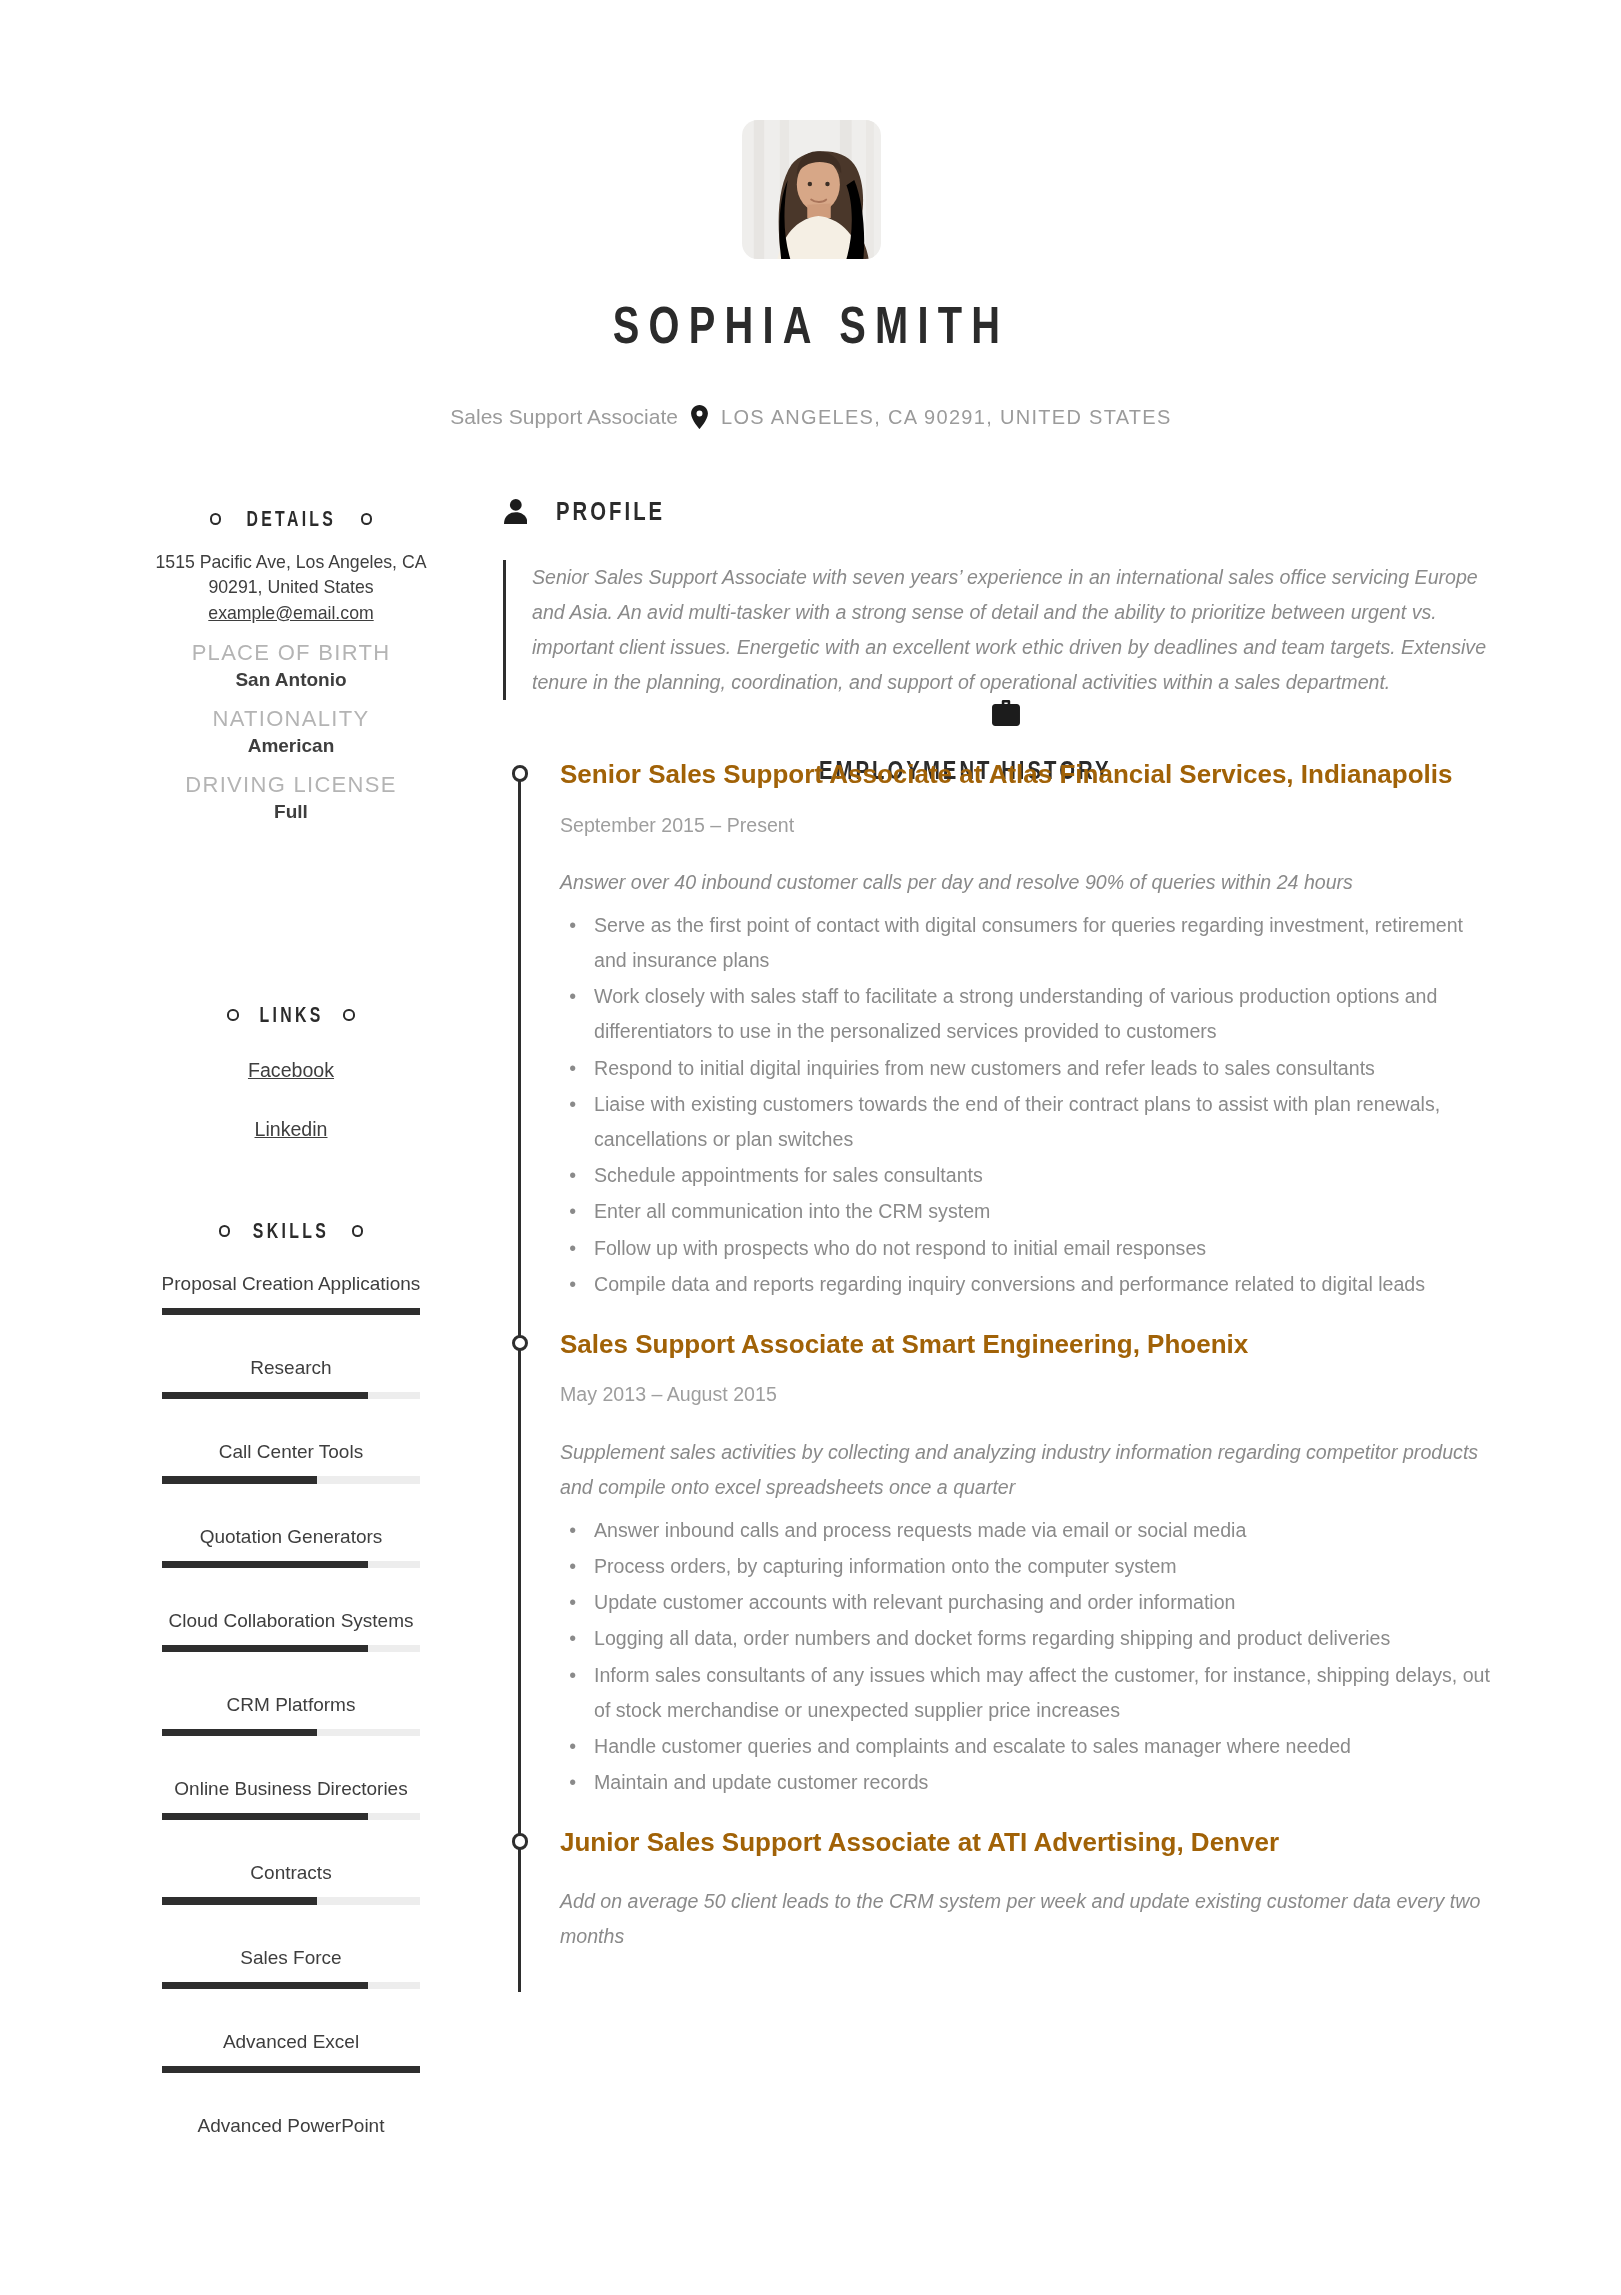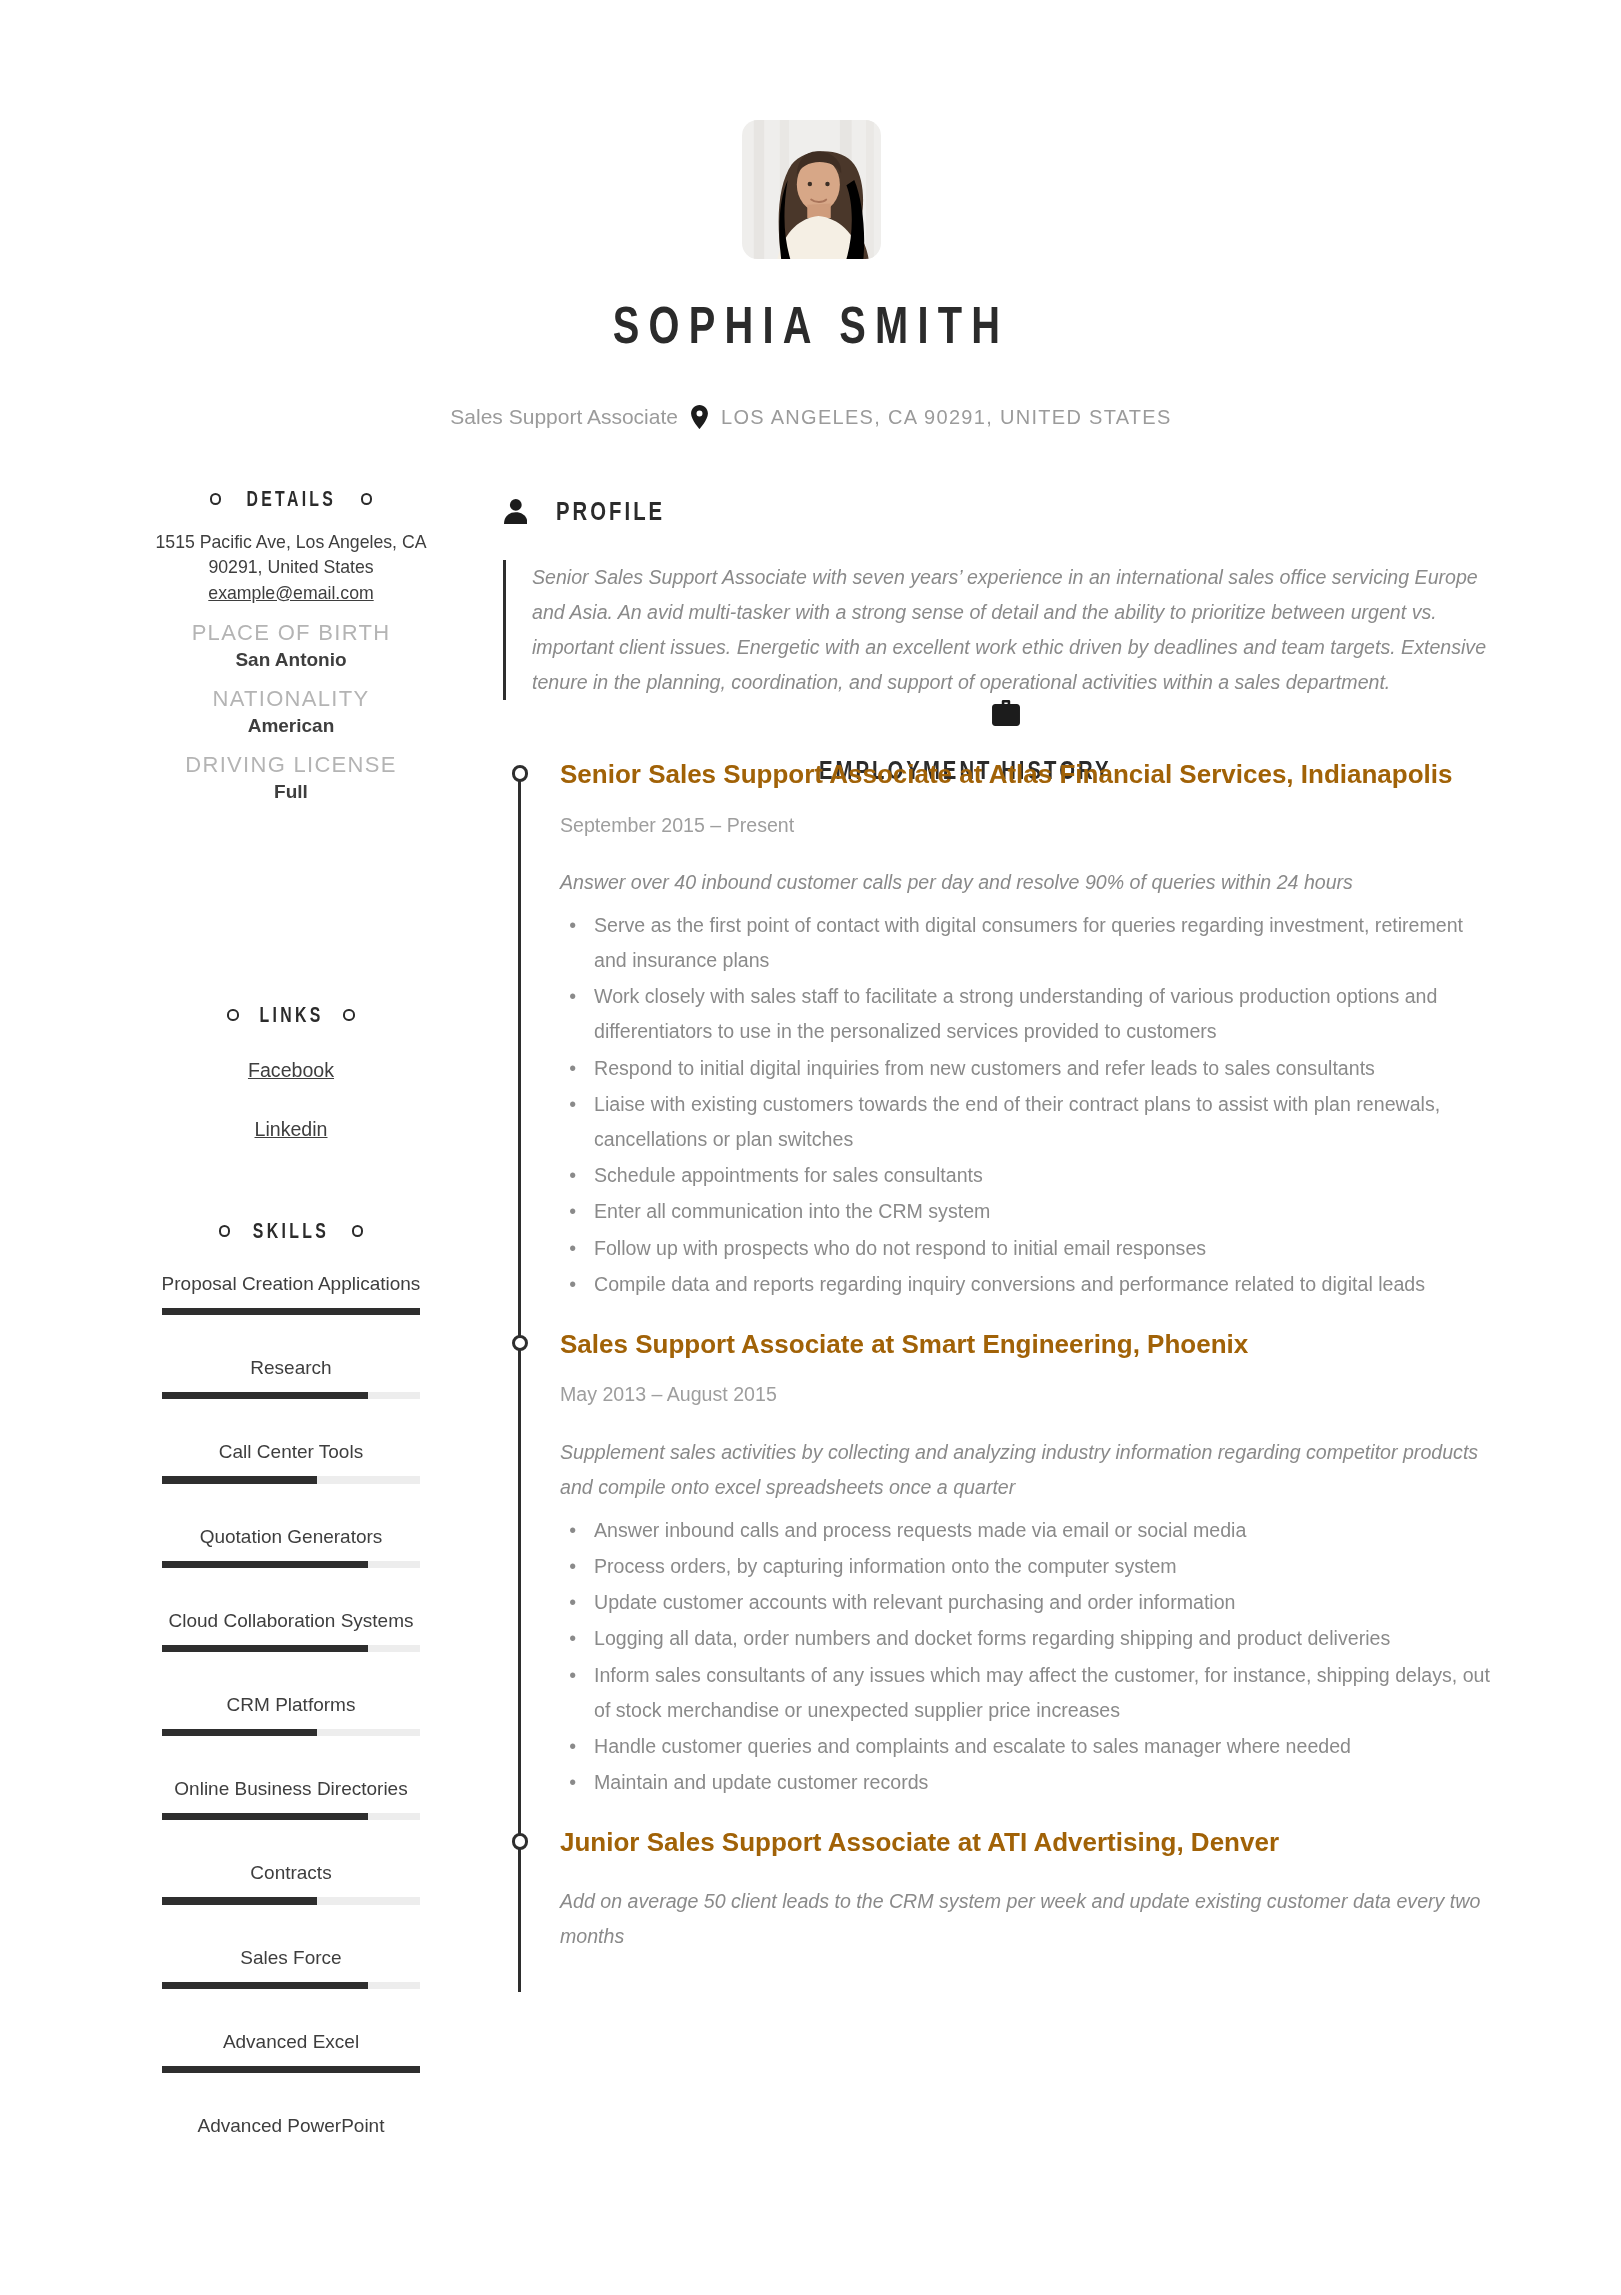--- a/index.html
+++ b/index.html
@@ -20,21 +20,21 @@
   }
   .subtitle{
     position:absolute;left:0;top:405px;width:100%;
     display:flex;justify-content:center;align-items:center;gap:13px;
   }
   .subtitle .role{font-size:21px;color:#9b9b9b;}
   .subtitle .pin{display:inline-flex;align-items:center;}
   .subtitle .loc{font-size:20px;color:#9b9b9b;letter-spacing:1.3px;}
   
   .side-section{position:absolute;left:147px;width:288px;text-align:center;}
-  .sec-details{top:484px;}
+  .sec-details{top:504px;}
   .sec-links{top:1000px;}
   .sec-skills{top:1216px;}
   .side-heading{
     display:flex;align-items:center;justify-content:center;gap:7.9px;height:30px;
   }
   .ring{
     width:7.2px;height:7.2px;border:2.6px solid #2b2b2b;border-radius:50%;
     flex:0 0 auto;
   }
   .side-heading .txt{

